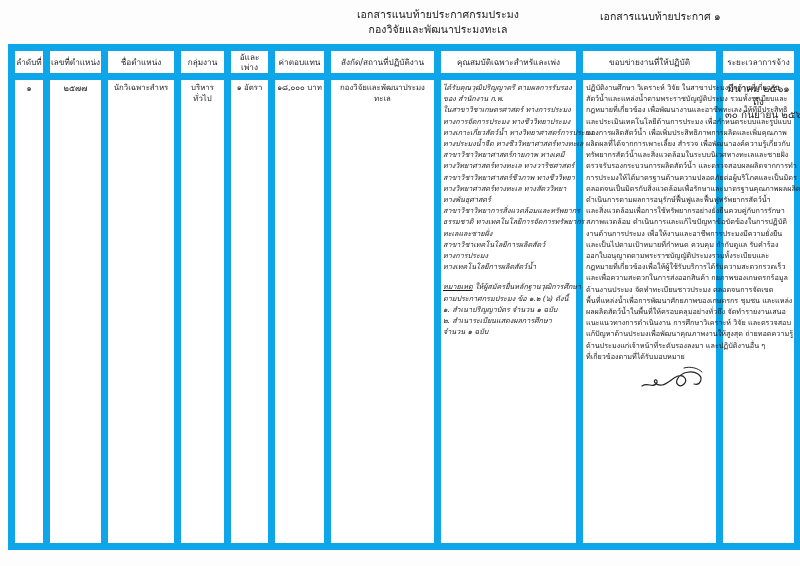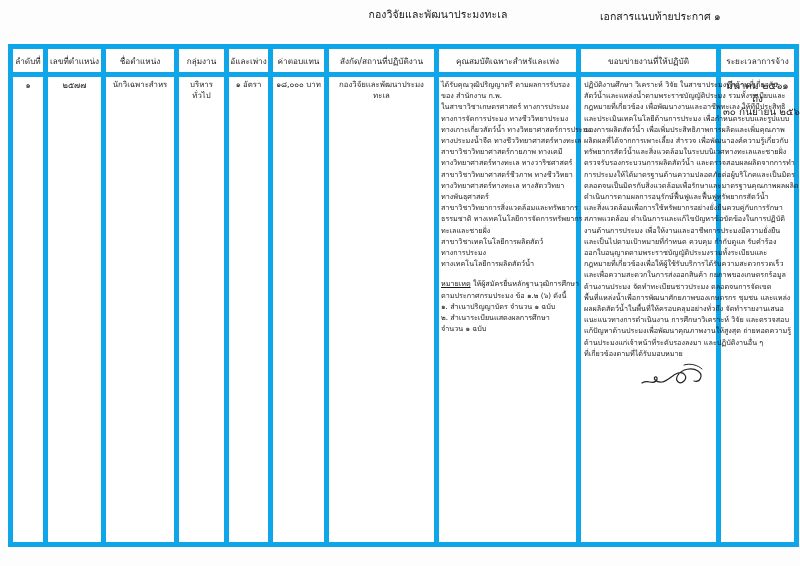--- a/index.html
+++ b/index.html
@@ -46,21 +46,21 @@
   }
   
   table.main {
     border-collapse: collapse;
     width: 788px;
     margin-left: 8px;
     table-layout: fixed;
     background: #fff;
   }
   table.main th, table.main td {
-    border: 5px solid #0ea5e9;
+    border: 7px solid #0ea5e9;
     vertical-align: top;
     padding: 2px 2px;
   }
   table.main thead th {
     text-align: center;
     vertical-align: middle;
     font-weight: normal;
     font-size: 8.2px;
     height: 28px;
     line-height: 10px;
@@ -88,21 +88,21 @@
     font-size: 7.8px;
     padding-top: 12px;
     line-height: 11px;
   }
   td.cell-text {
     font-size: 7.2px;
     line-height: 11.2px;
     padding: 10px 3px 2px 3px;
     text-align: left;
   }
-  td.cell-text.qual { padding-left: 2px; padding-right: 1px; }
+  td.cell-text.qual { padding-left: 2px; padding-right: 1px; font-style: italic; }
   td.cell-text.scope { padding-left: 3px; padding-right: 2px; }
   td.dur {
     text-align: center;
     font-size: 10px;
     line-height: 13px;
     padding-top: 11px;
   }
   .lines p { margin: 0; padding: 0; white-space: nowrap; }
   .blank { height: 9px; }
   .note-head { text-decoration: underline; }
@@ -118,20 +118,21 @@
     top: 0px;
   }
 </style>
 </head>
 <body>
 
 <div class="page">
 
   <div class="doc-header">
     <div class="hdr-left">
+      <div>เอกสารแนบท้ายประกาศกรมประมง</div>
       <div>กองวิจัยและพัฒนาประมงทะเล</div>
     </div>
     <div class="hdr-right">เอกสารแนบท้ายประกาศ ๑</div>
   </div>
 
   <table class="main">
     <colgroup>
       <col class="c1">
         <col class="c2">
         <col class="c3">

